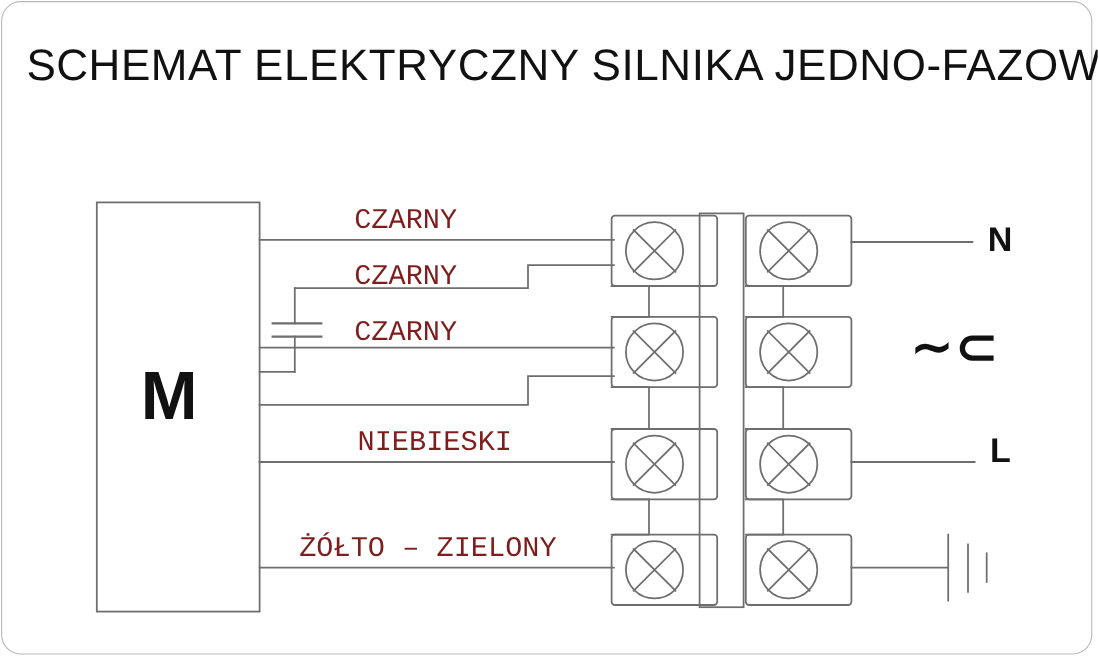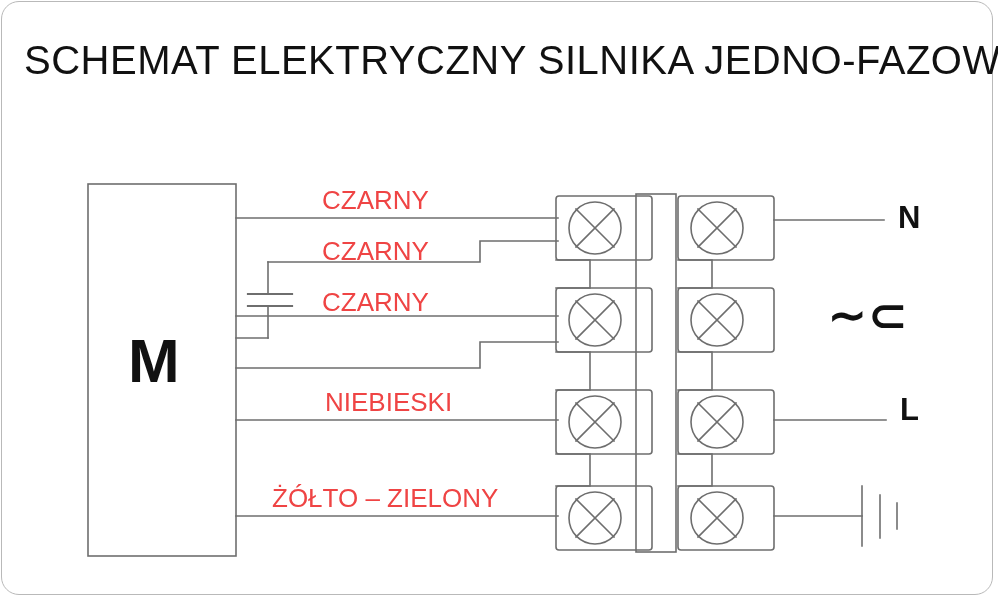--- a/index.html
+++ b/index.html
@@ -42,23 +42,23 @@
     width: 950px;
     font-size: 40px;
     letter-spacing: 0.5px;
     color: #111111;
     white-space: nowrap;
     font-family: "Liberation Sans", sans-serif;
   }
   .wire-label {
     position: absolute;
     font-size: 26px;
-    color: #ef4444;
+    color: #7f1d1d;
     white-space: nowrap;
-    font-family: Liberation Sans, sans-serif;
+    font-family: Liberation Mono, monospace;
   }
   .term-label {
     position: absolute;
     font-size: 31px;
     font-weight: bold;
     color: #111111;
     white-space: nowrap;
     font-family: "Liberation Sans", sans-serif;
   }
   .motor-letter {

